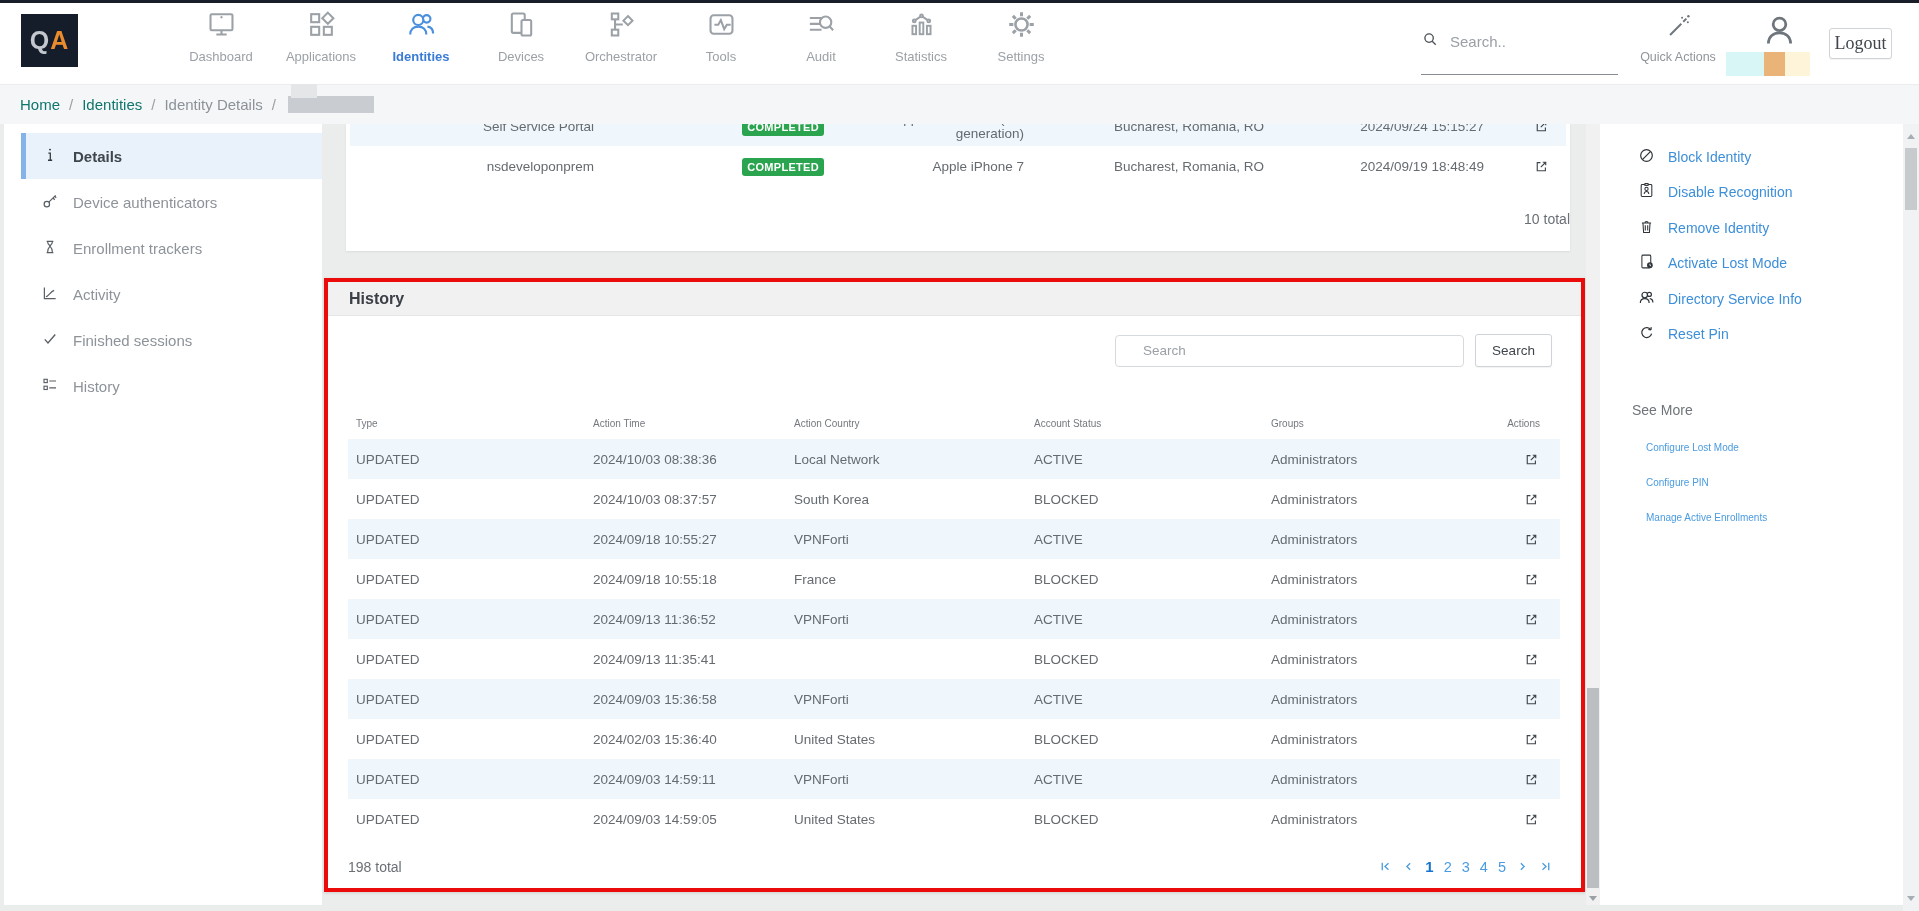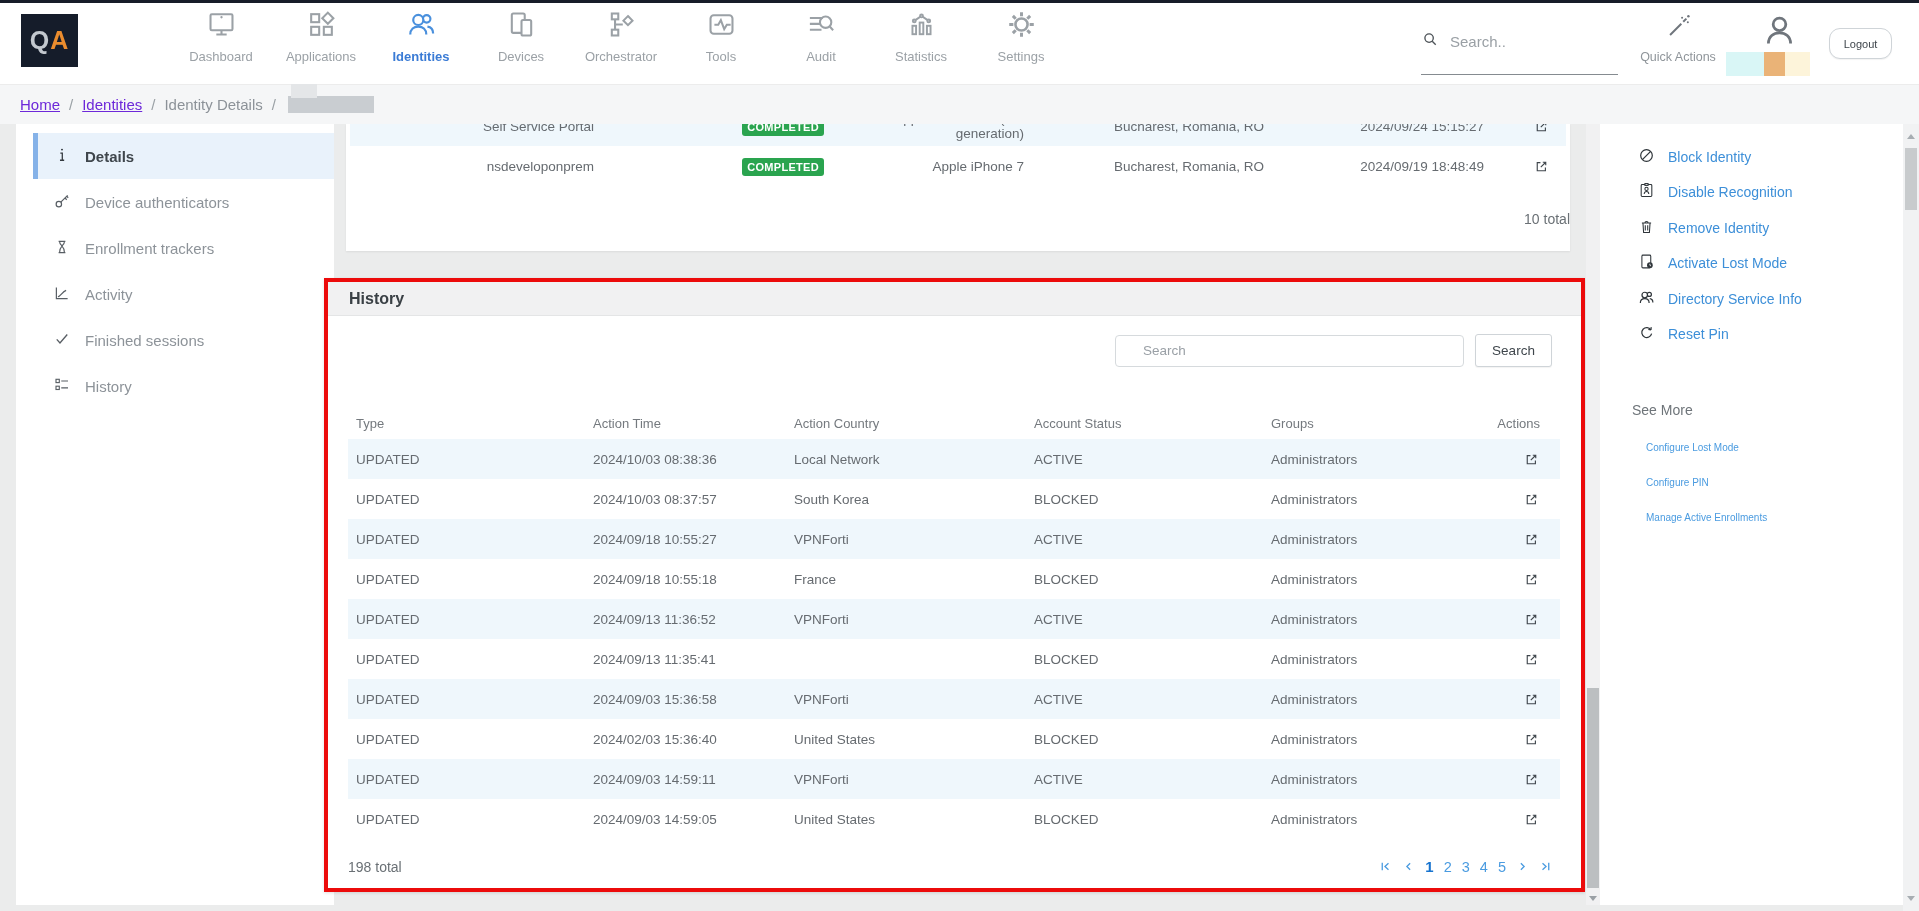--- a/index.html
+++ b/index.html
@@ -24,32 +24,32 @@
   .top-search input::placeholder{color:#9aa0a5;}
   .quick-actions{position:absolute;left:1629px;top:13px;width:98px;text-align:center;color:#8f959a;font-size:12.5px;cursor:pointer;}
   .quick-actions svg{width:27px;height:27px;color:#6f757c;}
   .quick-actions .qlbl{display:block;margin-top:7px;}
   .profile{position:absolute;left:1757px;top:12px;width:44px;height:40px;text-align:center;cursor:pointer;}
   .profile svg{width:37px;height:37px;color:#6f757c;}
   .redact-strip{position:absolute;left:1726px;top:52px;height:24px;display:flex;}
   .redact-strip .r1{width:38px;background:#d9f6f6;}
   .redact-strip .r2{width:21px;background:#eab377;}
   .redact-strip .r3{width:25px;background:#fdf4da;}
-  .logout{position:absolute;left:1829px;top:28px;width:63px;height:31px;background:#fff;border:1px solid #cfd4d8;border-radius:11px;font-family:Liberation Sans, sans-serif;font-size:11px;color:#3f464c;cursor:pointer;box-shadow:0 1px 1px rgba(0,0,0,.05);}
+  .logout{position:absolute;left:1829px;top:28px;width:63px;height:31px;background:#fff;border:1px solid #cfd4d8;border-radius:3px;font-family:Liberation Serif, serif;font-size:18px;color:#3f464c;cursor:pointer;box-shadow:0 1px 1px rgba(0,0,0,.05);}
 
   
   .breadcrumb{position:absolute;top:84px;left:0;width:100%;height:40px;background:#f5f6f7;border-top:1px solid #ececec;display:flex;align-items:center;padding-left:20px;font-size:15px;gap:9px;z-index:3;}
-  .bc-link{color:#6d28d9;cursor:pointer;text-decoration:underline;}
+  .bc-link{color:#0f766e;cursor:pointer;}
   .bc-sep{color:#9aa0a5;}
   .bc-cur{color:#8c9298;}
   .bc-redact{position:relative;width:86px;height:17px;background:#c9cdd1;margin-left:3px;}
   .bc-redact::before{content:'';position:absolute;left:3px;top:-12px;width:26px;height:14px;background:#e4e6e8;}
 
   
-  .sidebar{position:absolute;left:16px;top:124px;width:318px;height:781px;background:#fff;padding-top:9px;}
+  .sidebar{position:absolute;left:4px;top:124px;width:318px;height:781px;background:#fff;padding-top:9px;}
   .side-item{height:46px;display:flex;align-items:center;margin-left:17px;border-left:5px solid transparent;padding-left:15px;gap:14px;color:#8d9399;font-size:15px;cursor:pointer;}
   .side-item svg{width:18px;height:18px;color:#585e64;flex:none;}
   .side-item.active{background:#e9f2fb;border-left-color:#85b2e8;color:#3f464c;font-weight:bold;}
   .side-item.active svg{color:#33393f;}
 
   
   .main{position:absolute;left:318px;top:124px;width:1282px;height:781px;}
   .card1{position:absolute;left:28px;top:0;width:1224px;height:127px;background:#fff;overflow:hidden;box-shadow:0 1px 2px rgba(0,0,0,.07);text-align:right;}
   .c1rows{margin:0 4px;}
   .c1row{display:grid;grid-template-columns:240px 230px 200px 240px 220px 1fr;align-items:center;height:40px;padding:0 4px;font-size:13.5px;color:#666b70;}
@@ -61,21 +61,21 @@
 
   
   .hcard{position:absolute;left:6px;top:154px;width:1261px;height:614px;background:#fff;border:4px solid #ec0b0b;box-shadow:0 1px 3px rgba(0,0,0,.12);}
   .hband{height:34px;background:#f1f1f2;border-bottom:1px solid #e4e5e6;display:flex;align-items:center;padding-left:21px;}
   .htitle{font-size:16px;font-weight:bold;color:#3a4045;}
   .hsearchrow{position:absolute;top:52px;right:29px;display:flex;gap:11px;align-items:center;}
   .hsearch{width:349px;height:32px;border:1px solid #d6dadd;border-radius:4px;padding-left:27px;font-family:"Liberation Sans",sans-serif;font-size:13.5px;color:#555b60;outline:none;}
   .hsearch::placeholder{color:#9aa0a6;}
   .hsearchbtn{width:77px;height:33px;background:#fff;border:1px solid #cfd4d8;border-radius:3px;font-family:"Liberation Sans",sans-serif;font-size:13.5px;color:#3f464c;cursor:pointer;box-shadow:0 1px 1px rgba(0,0,0,.05);}
   .htable{position:absolute;left:20px;top:125px;width:1212px;}
-  .hhead{display:grid;grid-template-columns:237px 201px 240px 237px 217px 1fr;align-items:center;height:32px;padding:0 8px;font-size:13px;color:#74797e;}
+  .hhead{display:grid;grid-template-columns:237px 201px 240px 237px 217px 1fr;align-items:center;height:32px;padding:0 8px;font-size:10px;color:#74797e;}
   .hhead .col-actions{justify-self:end;padding-right:12px;}
   .hrow{display:grid;grid-template-columns:237px 201px 240px 237px 217px 1fr;align-items:center;height:40px;padding:0 8px;font-size:13.5px;color:#666b70;}
   .hrows .hrow:nth-child(odd){background:#eff7fc;}
   .hfooter{position:absolute;left:20px;right:29px;top:576px;display:flex;justify-content:space-between;align-items:center;gap:44px;}
   .htotal{font-size:14px;color:#6a7075;}
   .pager{display:flex;align-items:center;gap:10px;}
   .pgico{color:#4a9be0;cursor:pointer;line-height:0;}
   .pgico svg{width:13px;height:13px;}
   .pgnum{font-size:14.5px;color:#4a9be0;cursor:pointer;}
   .pgnum.current{color:#1673cf;font-weight:bold;font-size:15px;}

